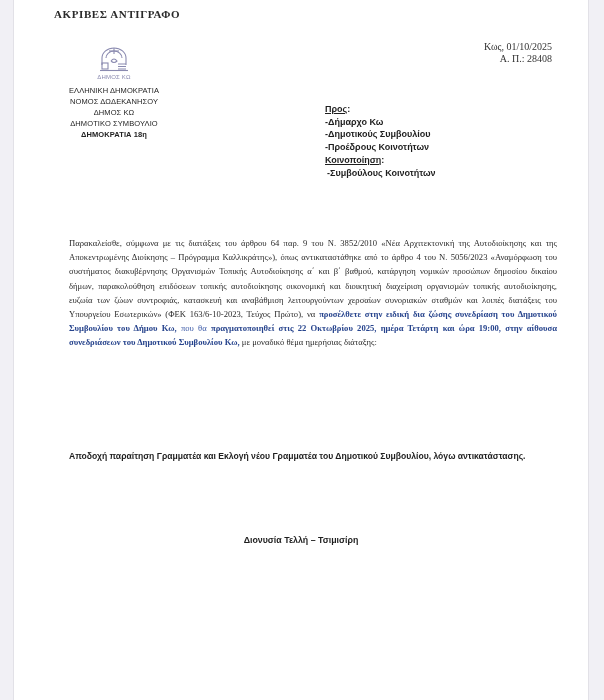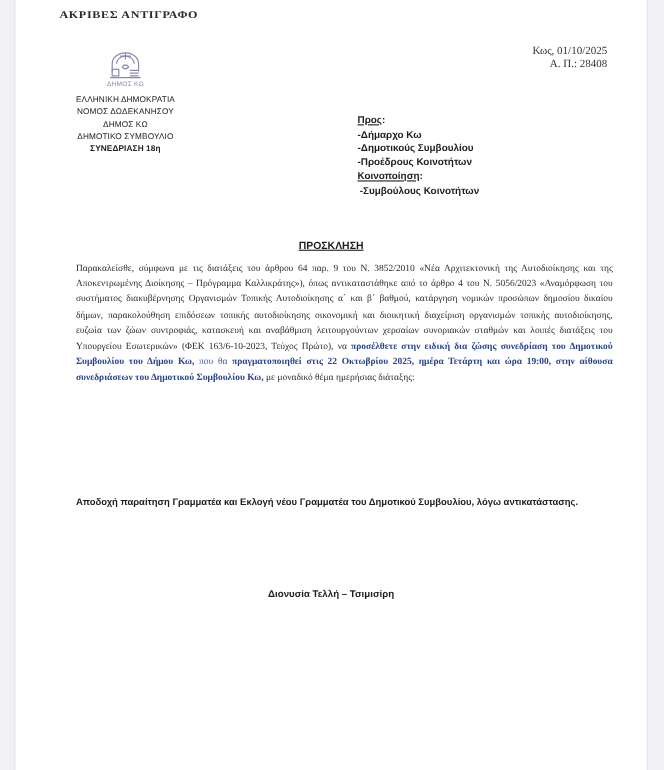--- a/index.html
+++ b/index.html
@@ -169,38 +169,37 @@
         <rect x="5" y="18" width="6" height="6"></rect>
         <path d="M21 19 L29 19 M21 21.5 L29 21.5 M21 24 L29 24"></path>
         <path d="M3 25.5 L31 25.5"></path>
       </g>
     </svg>
     <div class="logo-label">ΔΗΜΟΣ ΚΩ</div>
     <div class="hl-line first">ΕΛΛΗΝΙΚΗ ΔΗΜΟΚΡΑΤΙΑ</div>
     <div class="hl-line">ΝΟΜΟΣ ΔΩΔΕΚΑΝΗΣΟΥ</div>
     <div class="hl-line">ΔΗΜΟΣ ΚΩ</div>
     <div class="hl-line">ΔΗΜΟΤΙΚΟ ΣΥΜΒΟΥΛΙΟ</div>
-    <div class="hl-line bold">ΣΥΝΕΔΡΙΑΣΗ 18η</div>
+    <div class="hl-line bold">ΔΗΜΟΚΡΑΤΙΑ 18η</div>
   </div>
 
   <div class="header-right serif">
     <div>Κως, 01/10/2025</div>
     <div>Α. Π.: 28408</div>
   </div>
 
   <div class="recipients sans">
     <div><span class="u">Προς</span>:</div>
     <div>-Δήμαρχο Κω</div>
     <div>-Δημοτικούς Συμβουλίου</div>
     <div>-Προέδρους Κοινοτήτων</div>
     <div><span class="u">Κοινοποίηση</span>:</div>
     <div class="indent">-Συμβούλους Κοινοτήτων</div>
   </div>
 
-  <div class="title sans">ΠΡΟΣΚΛΗΣΗ</div>
 
   <div class="body sans"><span>Παρακαλείσθε, σύμφωνα με τις διατάξεις του άρθρου 64 παρ. 9 του Ν. 3852/2010 «Νέα Αρχιτεκτονική της Αυτοδιοίκησης και της Αποκεντρωμένης Διοίκησης – Πρόγραμμα Καλλικράτης»), όπως αντικαταστάθηκε από το άρθρο 4 του Ν. 5056/2023 «Αναμόρφωση του συστήματος διακυβέρνησης Οργανισμών Τοπικής Αυτοδιοίκησης α΄ και β΄ βαθμού, κατάργηση νομικών προσώπων δημοσίου δικαίου δήμων, παρακολούθηση επιδόσεων τοπικής αυτοδιοίκησης οικονομική και διοικητική διαχείριση οργανισμών τοπικής αυτοδιοίκησης, ευζωία των ζώων συντροφιάς, κατασκευή και αναβάθμιση λειτουργούντων χερσαίων συνοριακών σταθμών και λοιπές διατάξεις του Υπουργείου Εσωτερικών» (ΦΕΚ 163/6-10-2023, Τεύχος Πρώτο), να </span><span class="blue">προσέλθετε στην ειδική δια ζώσης συνεδρίαση του Δημοτικού Συμβουλίου του Δήμου Κω,</span><span class="blue-light"> που θα </span><span class="blue">πραγματοποιηθεί στις 22 Οκτωβρίου 2025, ημέρα Τετάρτη και ώρα 19:00, στην αίθουσα συνεδριάσεων του Δημοτικού Συμβουλίου Κω,</span><span> με μοναδικό θέμα ημερήσιας διάταξης:</span></div>
 
   <div class="agenda sans">Αποδοχή παραίτηση Γραμματέα και Εκλογή νέου Γραμματέα του Δημοτικού Συμβουλίου, λόγω αντικατάστασης.</div>
 
   <div class="signer-name sans">Διονυσία Τελλή – Τσιμισίρη</div>
 
 </div>
 
 </body></html>

